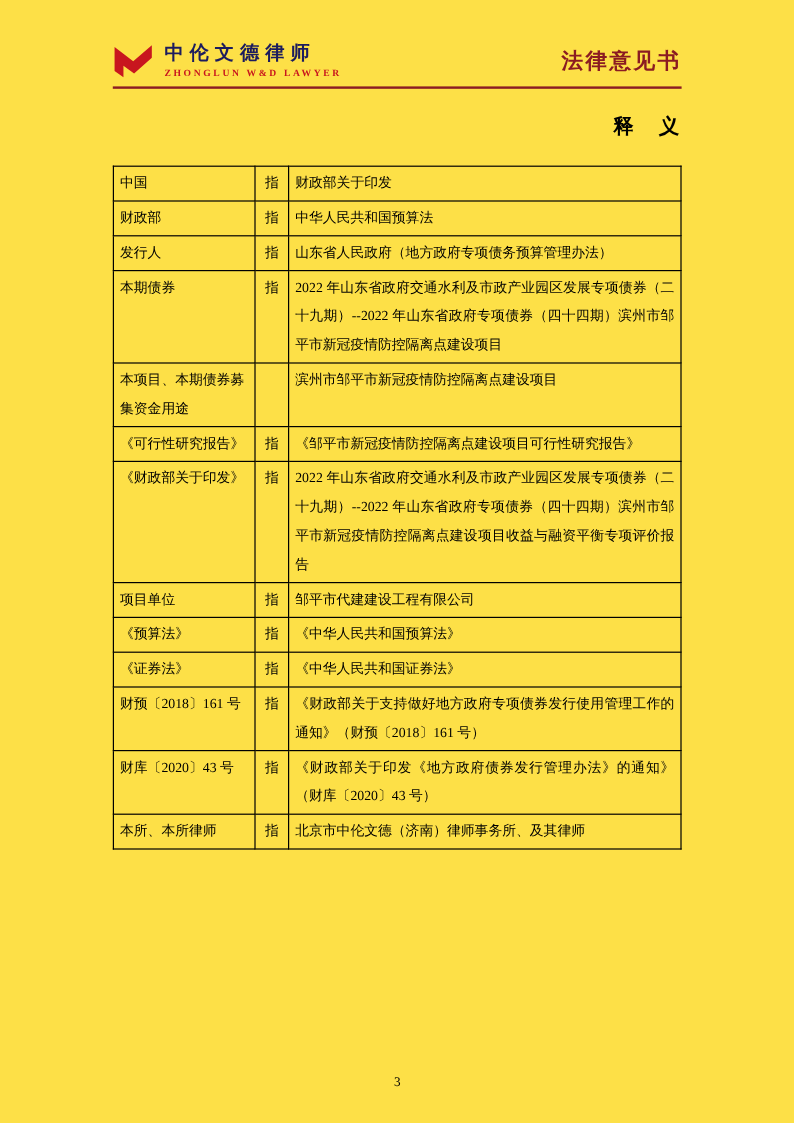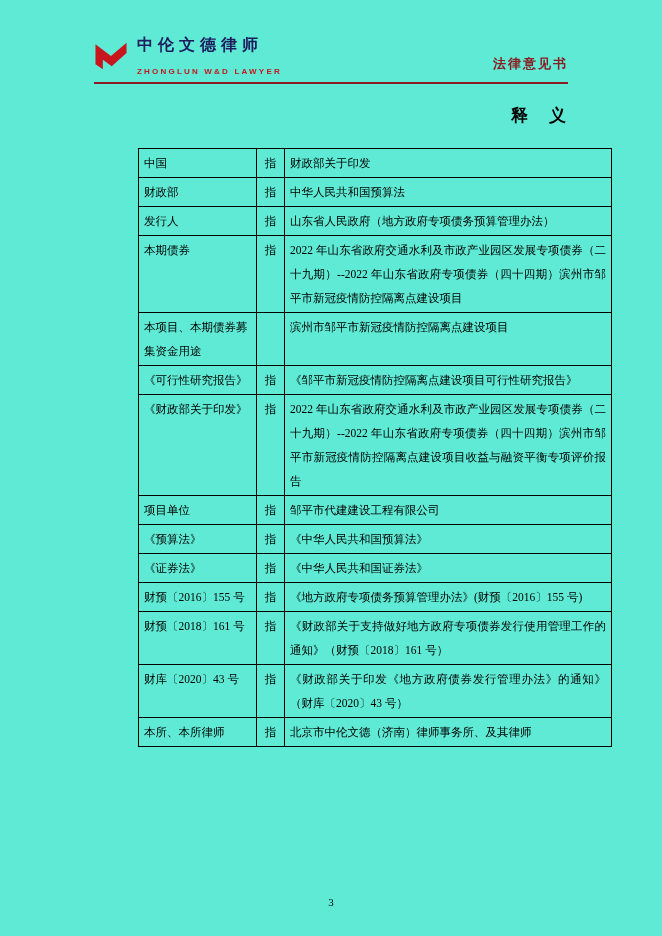--- a/index.html
+++ b/index.html
@@ -5,21 +5,21 @@
   html, body {
     margin: 0;
     padding: 0;
     background: #ffffff;
   }
   .page {
     position: relative;
     width: 662px;
     height: 936px;
     margin: 0 auto;
-    background: #5eead4;
+    background: #fde047;
     box-sizing: border-box;
     padding: 36px 94px 0 94px;
     font-family: "Liberation Serif", "DejaVu Serif", serif;
     color: #000;
     overflow: hidden;
   }
   
   .header {
     display: flex;
     justify-content: space-between;
@@ -39,50 +39,49 @@
     line-height: 1.1;
   }
   .logo-cn {
     font-size: 16px;
     font-weight: bold;
     letter-spacing: 5px;
     color: #1c1c5e;
     white-space: nowrap;
   }
   .logo-en {
-    font-family: Liberation Sans, sans-serif;
+    font-family: Liberation Serif, serif;
     font-size: 8px;
     font-weight: bold;
     letter-spacing: 2.2px;
     color: #c8161e;
-    margin-top: 14px;
+    margin-top: 3px;
     white-space: nowrap;
   }
   .doc-type {
-    font-size: 13px;
+    font-size: 18px;
     font-weight: bold;
     letter-spacing: 2px;
     color: #8b1c22;
     padding-bottom: 3px;
     white-space: nowrap;
   }
   
   .page-title {
     text-align: right;
     font-size: 17px;
     font-weight: bold;
     margin: 20px 0 21px 0;
     letter-spacing: 2px;
   }
   
   table.def-table {
     border-collapse: collapse;
     width: 100%;
     table-layout: fixed;
-    margin-left: 44px;
   }
   table.def-table td {
     border: 1px solid #000;
     font-size: 11.5px;
     line-height: 24px;
     padding: 2px 5px;
     vertical-align: top;
     word-break: break-word;
   }
   td.term { text-align: left; }
@@ -171,25 +170,20 @@
         <td class="term">《预算法》</td>
         <td class="mean">指</td>
         <td class="def">《中华人民共和国预算法》</td>
       </tr>
       <tr>
         <td class="term">《证券法》</td>
         <td class="mean">指</td>
         <td class="def">《中华人民共和国证券法》</td>
       </tr>
       <tr>
-        <td class="term">财预〔2016〕155 号</td>
-        <td class="mean">指</td>
-        <td class="def">《地方政府专项债务预算管理办法》(财预〔2016〕155 号)</td>
-      </tr>
-      <tr>
         <td class="term">财预〔2018〕161 号</td>
         <td class="mean">指</td>
         <td class="def">《财政部关于支持做好地方政府专项债券发行使用管理工作的通知》（财预〔2018〕161 号）</td>
       </tr>
       <tr>
         <td class="term">财库〔2020〕43 号</td>
         <td class="mean">指</td>
         <td class="def">《财政部关于印发《地方政府债券发行管理办法》的通知》（财库〔2020〕43 号）</td>
       </tr>
       <tr>

